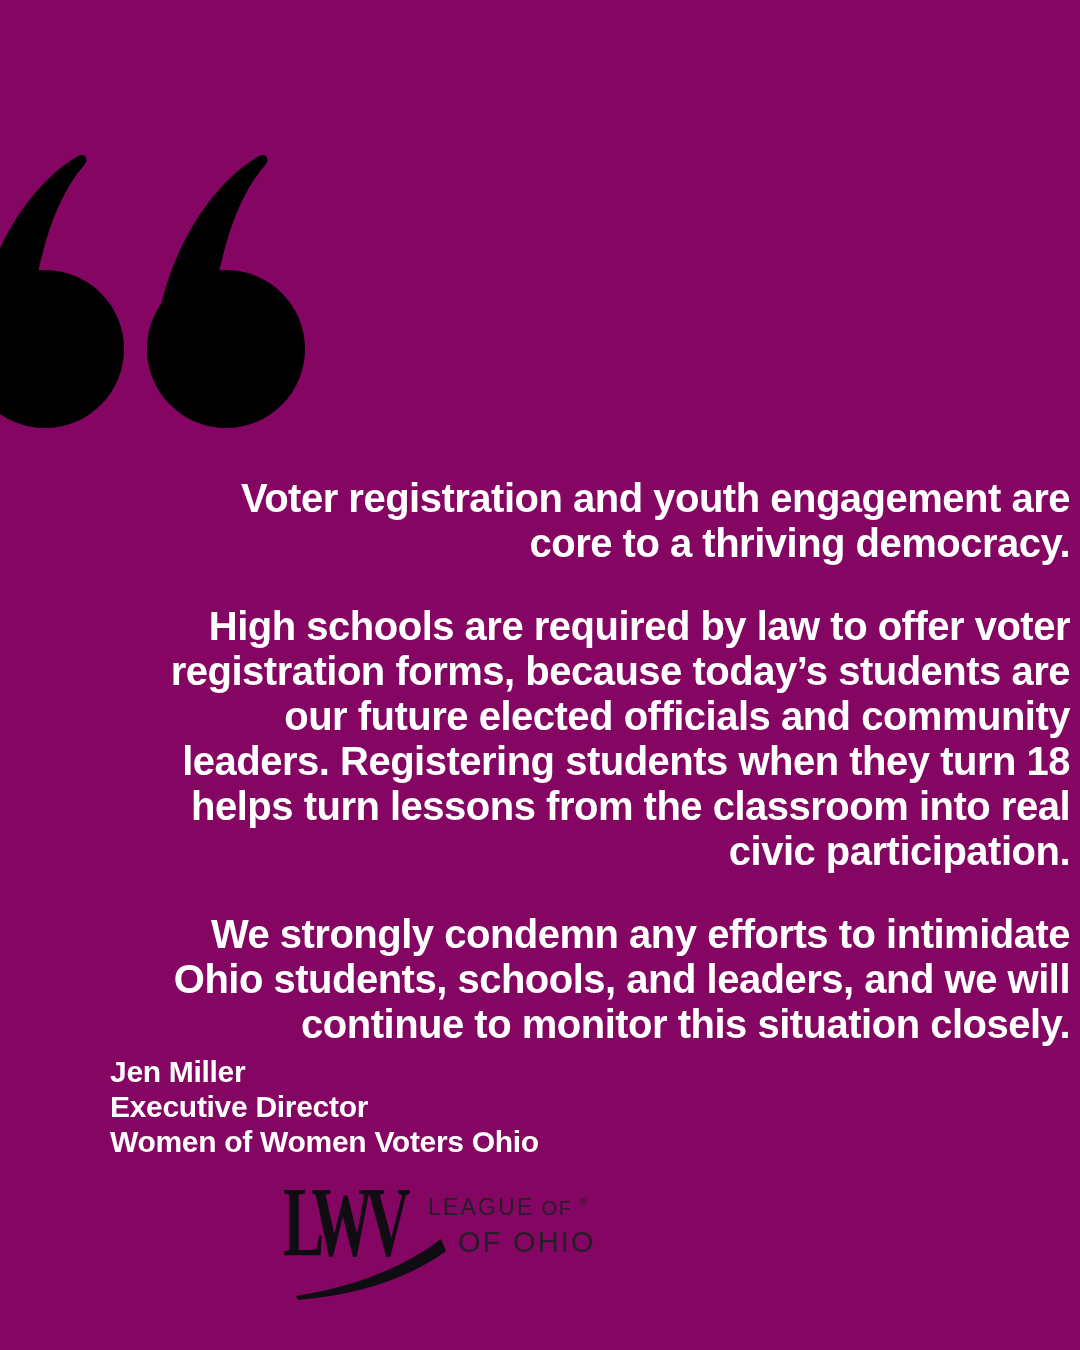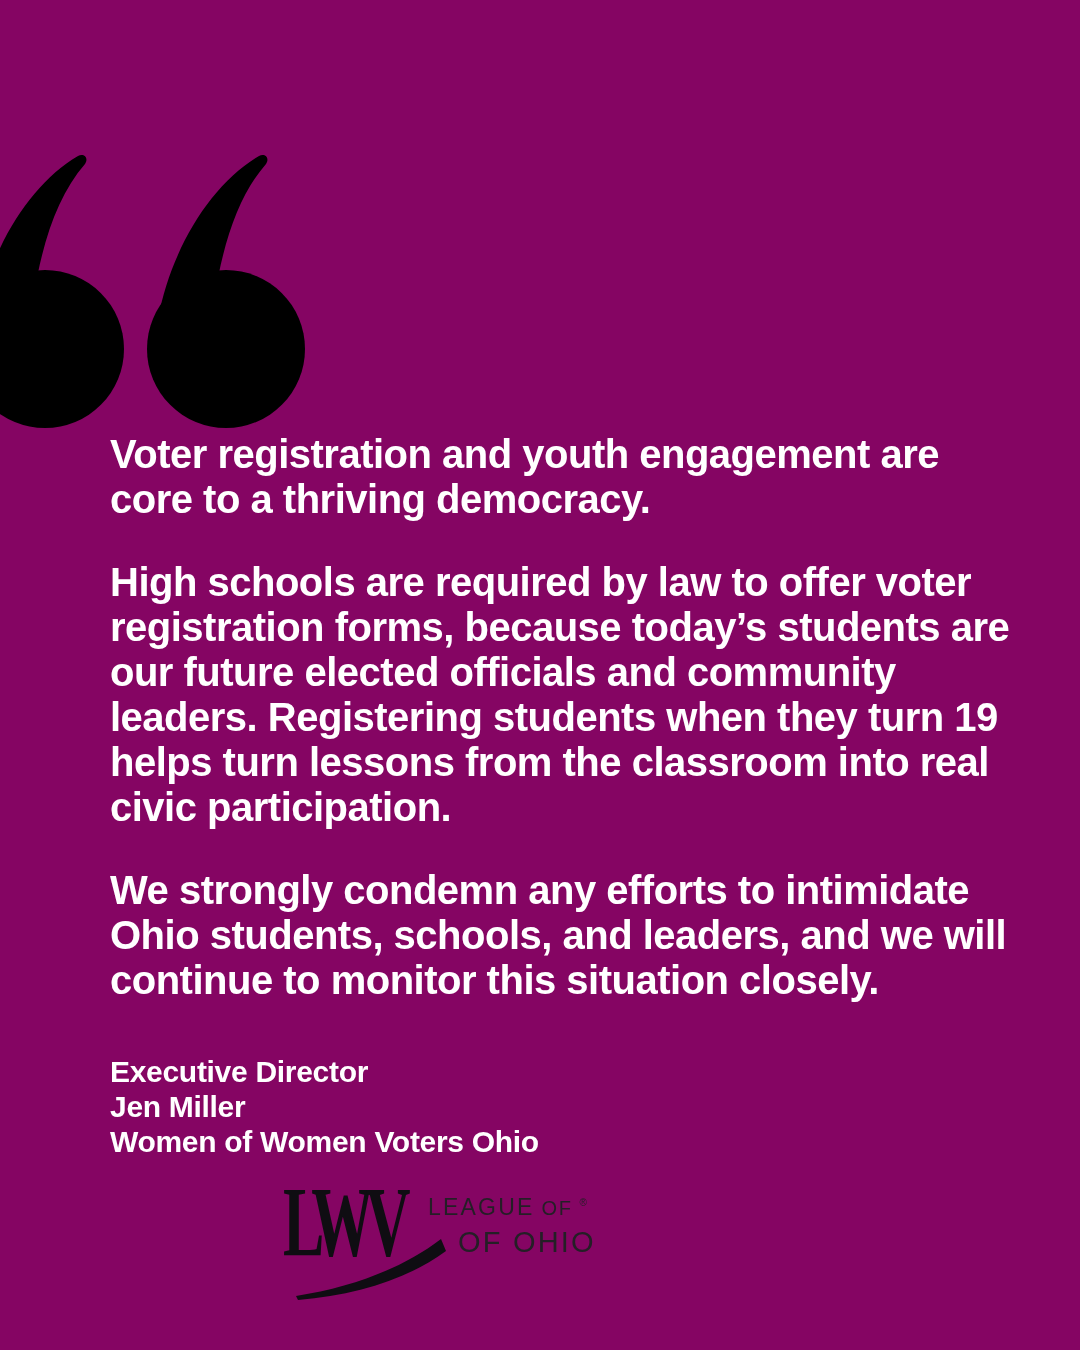--- a/index.html
+++ b/index.html
@@ -24,27 +24,28 @@
   .quote-mark-svg {
     position: absolute;
     left: -35px;
     top: 154px;
     width: 345px;
     height: 275px;
   }
   .quote-text {
     position: absolute;
     left: 110px;
-    top: 432px;
+    top: 476px;
     width: 960px;
     color: #ffffff;
     font-size: 40px;
     line-height: 45px;
     font-weight: 700;
     letter-spacing: -0.5px;
+    text-align: right;
   }
   .quote-text p {
     margin: 0 0 38px 0;
     white-space: pre-line;
   }
   .attribution {
     position: absolute;
     left: 110px;
     top: 1054px;
     color: #ffffff;
@@ -127,31 +128,31 @@
       <path d="M 294 2 C 246 30, 206 95, 193 165 L 243 192 C 251 115, 266 50, 301 10 C 305 4, 300 -1, 294 2 Z"></path>
     </g>
   </svg>
 
   <div class="quote-text">
     <p>Voter registration and youth engagement are
 core to a thriving democracy.</p>
     <p>High schools are required by law to offer voter
 registration forms, because today’s students are
 our future elected officials and community
-leaders. Registering students when they turn 19
+leaders. Registering students when they turn 18
 helps turn lessons from the classroom into real
 civic participation.</p>
     <p>We strongly condemn any efforts to intimidate
 Ohio students, schools, and leaders, and we will
 continue to monitor this situation closely.</p>
   </div>
 
   <div class="attribution">
+    <div>Jen Miller</div>
     <div>Executive Director</div>
-    <div>Jen Miller</div>
     <div>Women of Women Voters Ohio</div>
   </div>
 
   <div class="lwv-logo">
     <span class="lwv-monogram">LWV</span>
     <svg class="lwv-swoosh" viewBox="0 0 152 62" xmlns="http://www.w3.org/2000/svg" aria-hidden="true">
       <path fill="#0f0d12" d="M 1 58 C 58 49, 108 30, 146 1 L 151 13 C 113 41, 62 57, 3 62 Z"></path>
     </svg>
     <div class="lwv-wordmark">
       <div class="wordmark-line1">

